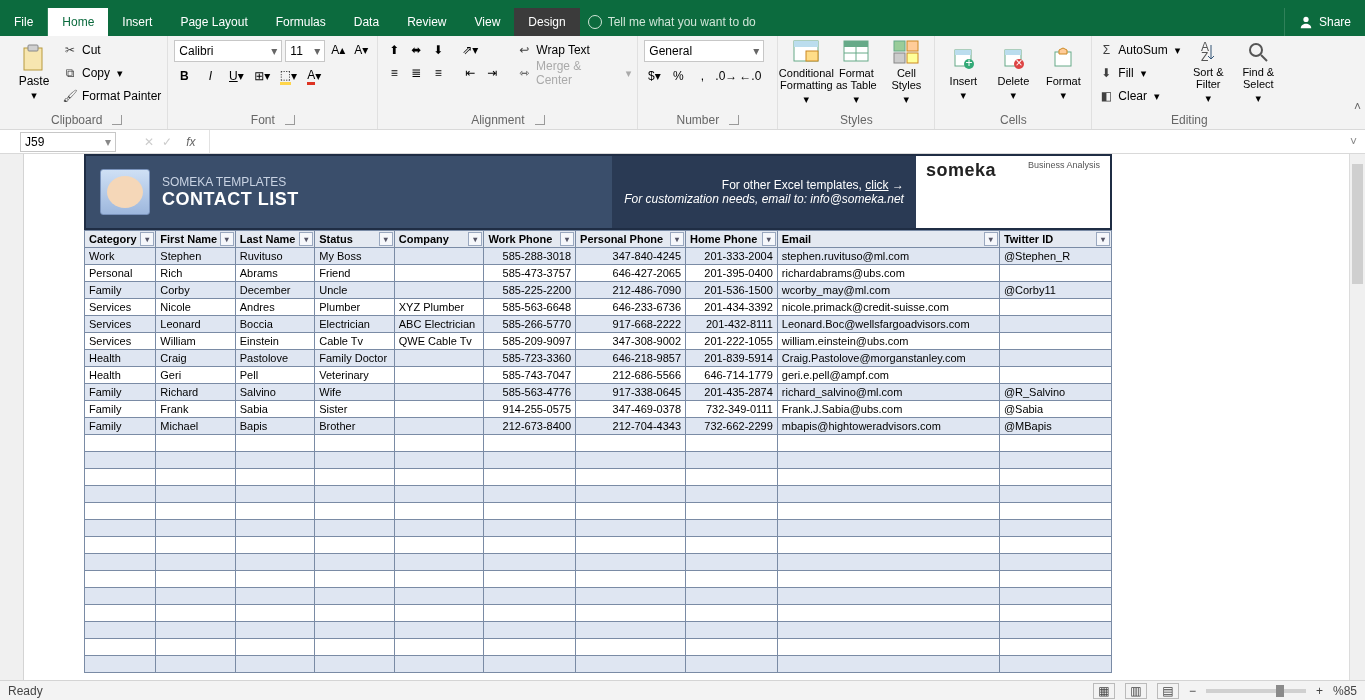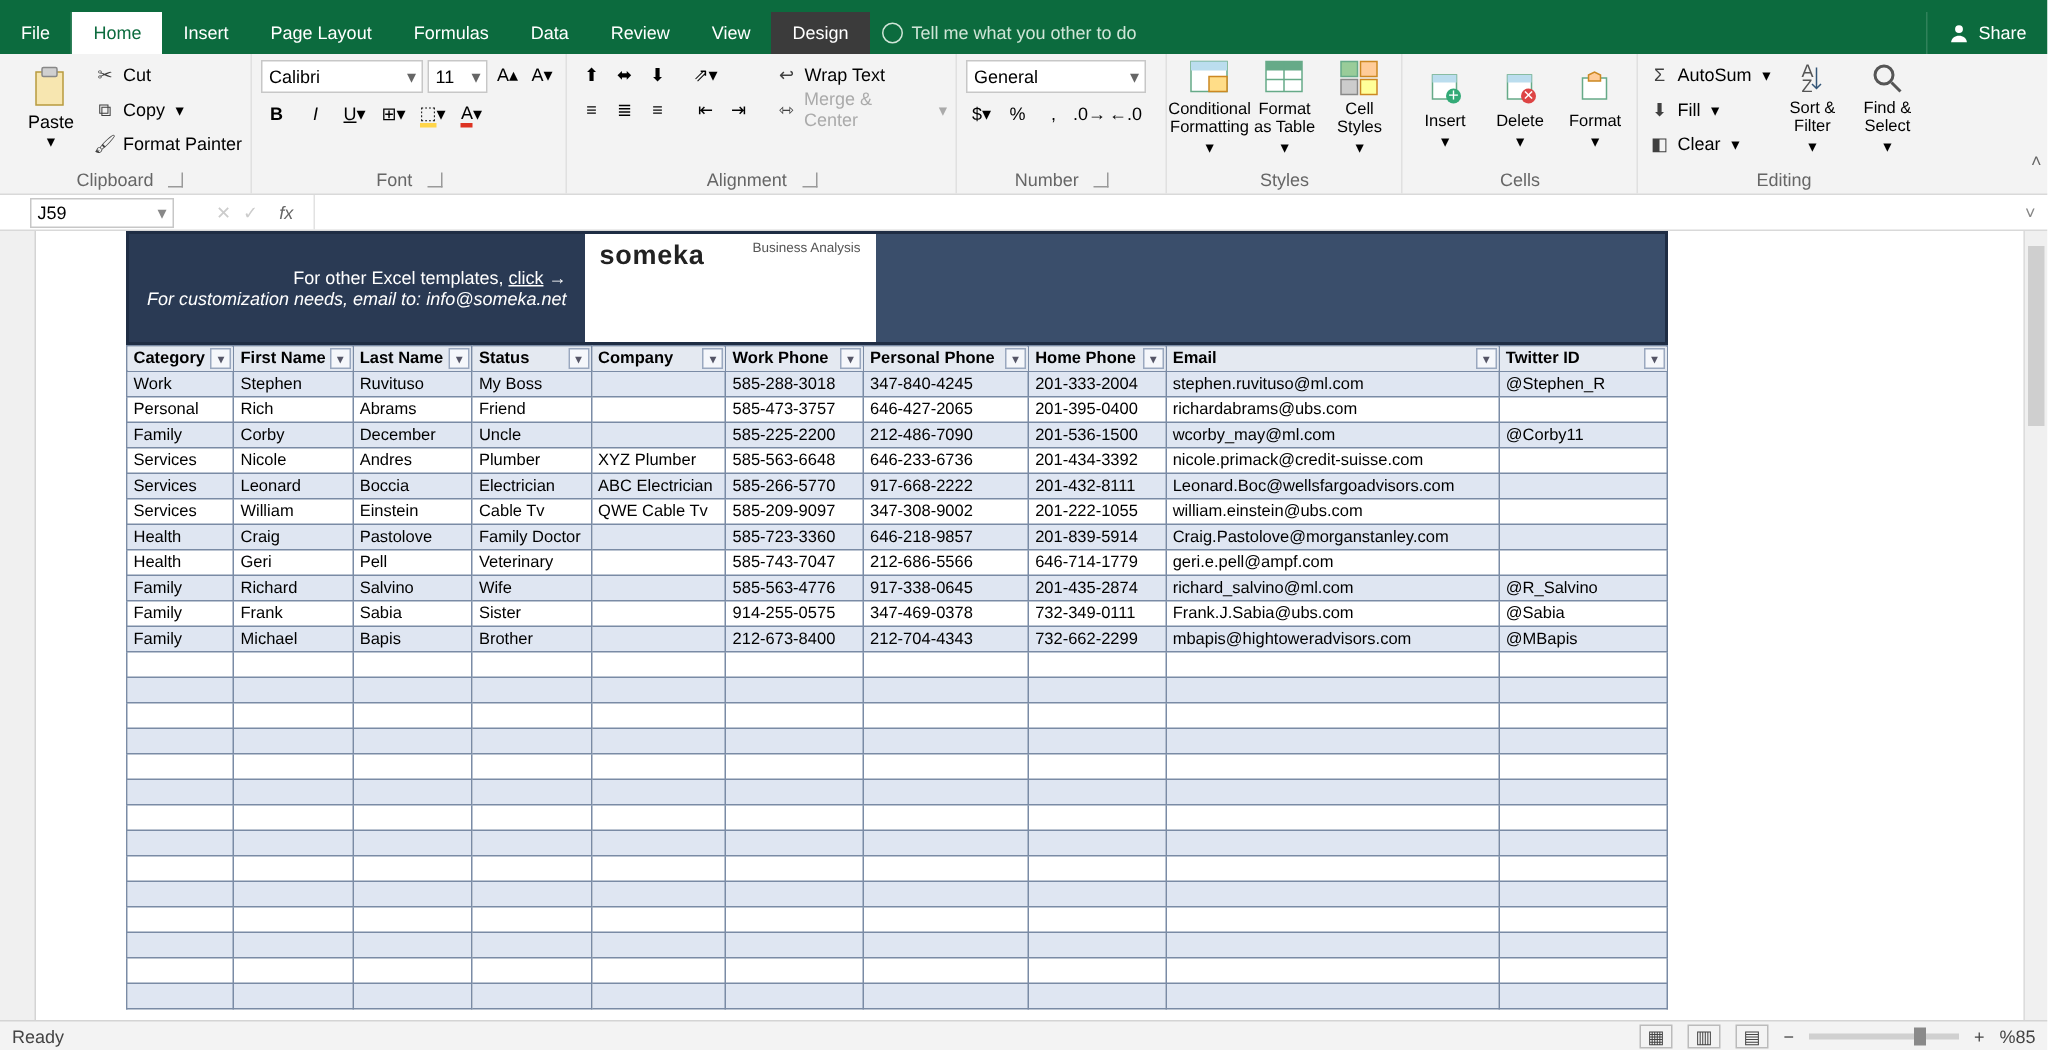--- a/index.html
+++ b/index.html
@@ -45,21 +45,21 @@
 .banner-right .link{text-decoration:underline;cursor:pointer;}
 .logo-box{background:#fff;color:#222;padding:4px 10px;display:flex;flex-direction:row;justify-content:center;}
 .logo-box .ln{font-weight:700;font-size:18px;letter-spacing:.5px;}
 .logo-box .ls{font-size:9px;color:#555;padding-left:32px;}
 table.data{border-collapse:collapse;width:100%;table-layout:fixed;}
 table.data th,table.data td{border:1px solid #7a8ba5;font-size:11px;padding:1px 4px;height:17px;overflow:hidden;white-space:nowrap;text-overflow:clip;}
 table.data th{background:#e4e9f1;font-weight:bold;text-align:left;position:relative;}
 .filterbtn{position:absolute;right:1px;top:1px;width:14px;height:14px;border:1px solid #9aa8bf;background:#f5f7fb;display:flex;align-items:center;justify-content:center;font-size:8px;color:#556;cursor:pointer;}
 table.data tbody tr:nth-child(odd) td{background:#dfe6f2;}
 table.data tbody tr:nth-child(even) td{background:#fff;}
-.ctr{text-align:left;}
+.ctr{text-align:right;}
 .statusbar{position:absolute;bottom:0;left:0;right:0;height:20px;background:#f3f3f3;border-top:1px solid #d4d4d4;display:flex;align-items:center;padding:1px 8px;font-size:11px;color:#444;}
 .statusbar .sp{margin-left:auto;display:flex;align-items:center;gap:10px;}
 .viewbtn{width:22px;height:16px;border:1px solid #bbb;display:flex;align-items:center;justify-content:center;cursor:pointer;}
 .slider{width:100px;height:4px;background:#d0d0d0;position:relative;}
 .slider .thumb{width:8px;height:12px;background:#8a8a8a;position:absolute;top:-4px;left:70%;}
 .vscroll{position:absolute;top:154px;bottom:20px;right:0;width:16px;background:#f0f0f0;border-left:1px solid #dcdcdc;}
 .vscroll .thumb{position:absolute;top:10px;left:2px;right:2px;height:120px;background:#cfcfcf;}
 .collapse-ribbon{position:absolute;right:4px;top:100px;color:#666;cursor:pointer;}
 svg{display:block;}
 .content-wrap{padding:0 0 0 60px;}
@@ -74,21 +74,21 @@
   <div class="tab active">Home</div>
   <div class="tab">Insert</div>
   <div class="tab">Page Layout</div>
   <div class="tab">Formulas</div>
   <div class="tab">Data</div>
   <div class="tab">Review</div>
   <div class="tab">View</div>
   <div class="tab" style="background:#3b3b3b">Design</div>
   <div class="tellme">
     <span class="bulb"></span>
-    <span>Tell me what you other to do</span>
+    <span>Tell me what you want to do</span>
   </div>
   <div class="share">
     <svg width="14" height="14" viewBox="0 0 16 16">
         <circle cx="8" cy="5" r="3" fill="#fff"></circle>
         <path d="M2 15c0-3 3-5 6-5s6 2 6 5" fill="#fff"></path>
       </svg>
     <span>Share</span>
   </div>
 </div>
 
@@ -343,20 +343,27 @@
   <div style="flex:1;height:100%;"></div>
   <span style="padding:0 8px;color:#888">˅</span>
 </div>
 
 <div class="sheet-area">
   <div class="rowgutter"></div>
   <div class="sheet">
     <div class="content-wrap">
       <div class="tablewrap">
         <div class="banner">
+          <div class="banner-left">
+            <div class="avatar"></div>
+            <div>
+              <div class="banner-sub">SOMEKA TEMPLATES</div>
+              <div class="banner-title">CONTACT LIST</div>
+            </div>
+          </div>
           <div class="banner-right">
             <div><span>For other Excel templates, </span><span class="link">click</span> →</div>
             <div><i><span>For customization needs, email to: </span><span>info@someka.net</span></i></div>
           </div>
           <div class="logo-box">
             <div class="ln">someka</div>
             <div class="ls">Business Analysis</div>
           </div>
         </div>
         <table class="data" id="datatable">

